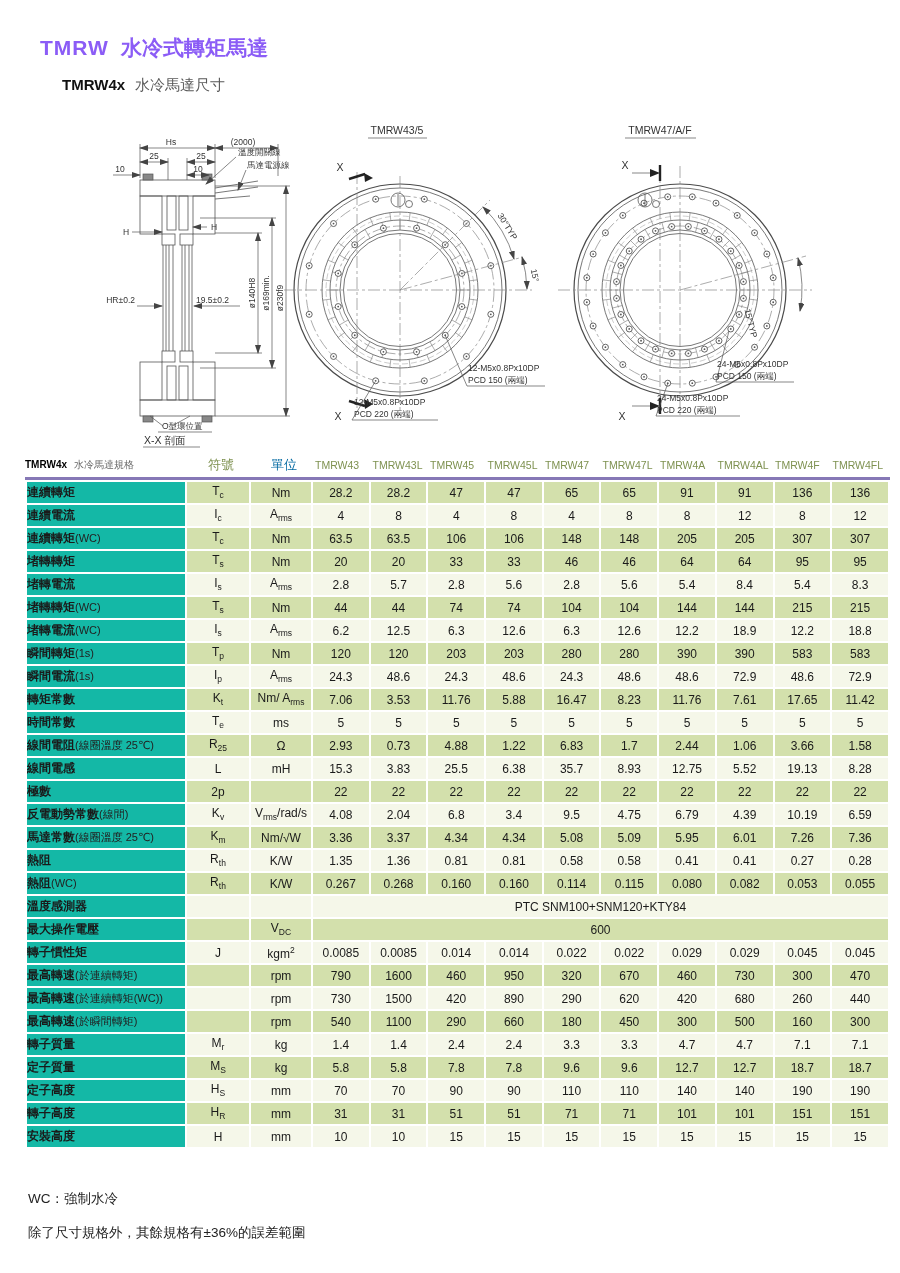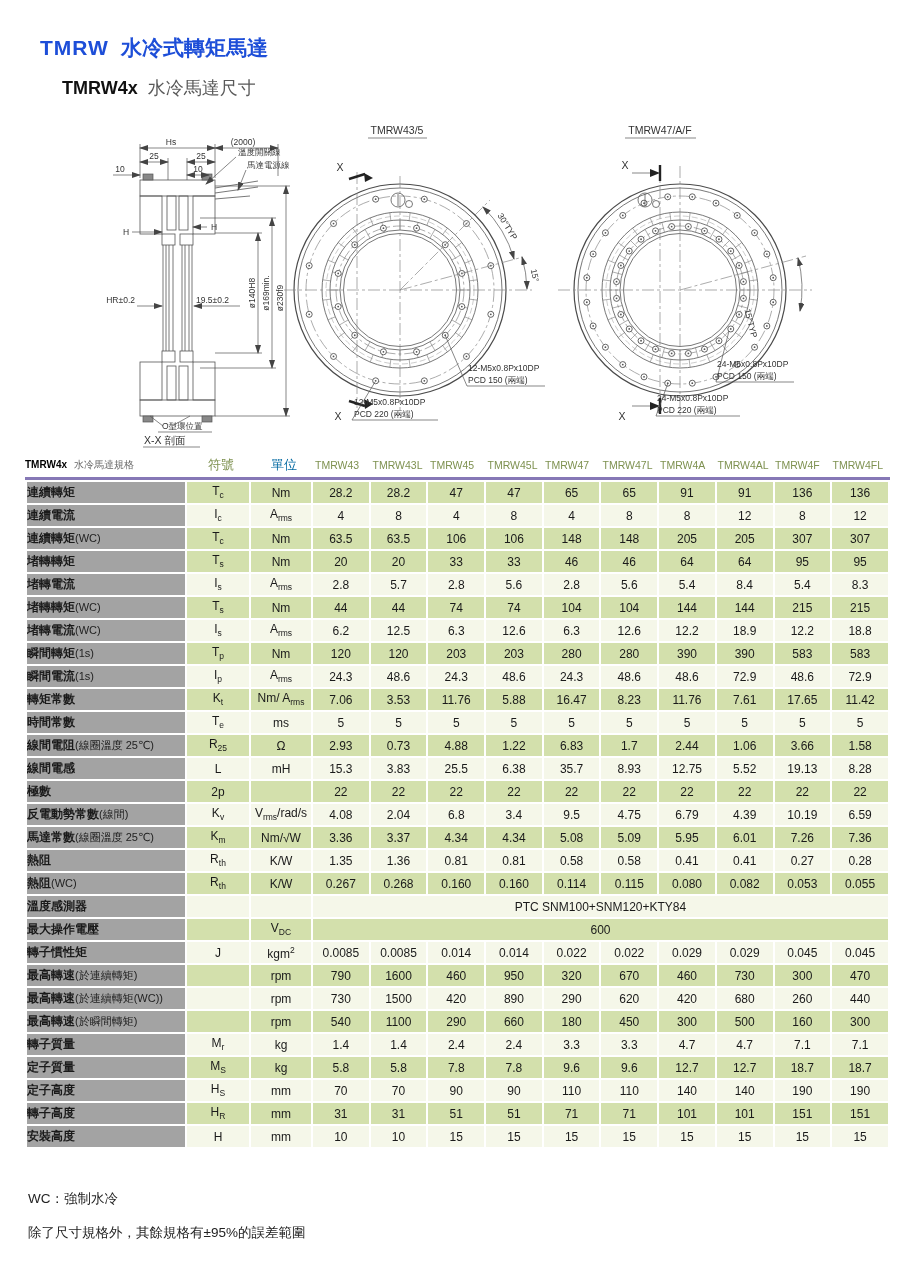--- a/index.html
+++ b/index.html
@@ -1,22 +1,22 @@
 <!DOCTYPE html>
 <html><head>
 <meta charset="utf-8">
 <style>
   html,body{margin:0;padding:0;background:#e8e8e8;}
   .page{position:relative;width:900px;height:1273px;background:#ffffff;
         font-family:"Liberation Sans","DejaVu Sans",sans-serif;overflow:hidden;margin:0 auto;}
   
-  .title{position:absolute;top:34px;left:40px;font-size:21px;font-weight:bold;color:#1d4ed8;}
+  .title{position:absolute;top:34px;left:40px;font-size:21px;font-weight:bold;color:#8b5cf6;}
   .title .code{letter-spacing:1px;}
   .title .zh{margin-left:12px;}
-  .subtitle{position:absolute;top:76px;left:62px;font-size:18px;}
+  .subtitle{position:absolute;top:76px;left:62px;font-size:15px;}
   .subtitle .code{font-weight:bold;color:#111;}
   .subtitle .zh{margin-left:10px;color:#595959;}
   
   svg.draw{position:absolute;top:118px;left:0;}
   svg.draw text{fill:#333;font-size:8.5px;font-family:"Liberation Sans","DejaVu Sans",sans-serif;}
   svg.draw text.t10{font-size:10.5px;}
   .thin{stroke:#555;stroke-width:0.8;fill:none;}
   .thick{stroke:#4a4a4a;stroke-width:1.2;fill:none;}
   .dim{stroke:#555;stroke-width:0.7;fill:none;}
   .cl{stroke:#888;stroke-width:0.7;fill:none;stroke-dasharray:12 3 3 3;}
@@ -33,21 +33,21 @@
   .th-label .code{font-weight:bold;color:#000;}
   .th-label .zh{margin-left:7px;color:#666;}
   .th-sym{width:64px;text-align:center;color:#7e9150;font-size:13px;}
   .th-unit{width:62px;text-align:center;color:#0369a1;font-size:13px;}
   .th-models{flex:1;display:flex;}
   .mh{flex:1;color:#7e9150;font-size:10.5px;white-space:nowrap;}
   .purple{height:3px;background:#8678b6;}
   table.spec{width:865px;border-collapse:separate;border-spacing:2px;table-layout:fixed;}
   table.spec tr{height:21px;}
   table.spec td{padding:0;font-size:12px;color:#1a1a1a;overflow:hidden;white-space:nowrap;}
-  td.lbl{background:#a3a3a3;color:#141414;font-weight:bold;text-align:left;padding-left:6px;}
+  td.lbl{background:#14b8a6;color:#141414;font-weight:bold;text-align:left;padding-left:6px;}
   td.lbl .note{font-weight:normal;font-size:11px;color:#222;margin-top:28px;}
   tr.green td:not(.lbl){background:#d3e0ac;}
   tr.ivory td:not(.lbl){background:#f5f7e9;}
   td.sym,td.unit,td.val{text-align:center;}
   td sub,td sup{font-size:8.5px;}
   
   .foot1{position:absolute;top:1190px;left:28px;font-size:13.5px;color:#222;}
   .foot2{position:absolute;top:1224px;left:28px;font-size:13.5px;color:#222;}
 </style>
 </head>
@@ -954,15 +954,15 @@
             <td class="val">15</td>
             <td class="val">15</td>
             <td class="val">15</td>
             <td class="val">15</td>
           </tr>
         </tbody>
     </table>
   </div>
 
   <div class="foot1">WC：強制水冷</div>
-  <div class="foot2">除了尺寸規格外，其餘規格有±95%的誤差範圍</div>
+  <div class="foot2">除了尺寸規格外，其餘規格有±36%的誤差範圍</div>
 
 </div>
 
 </body></html>

